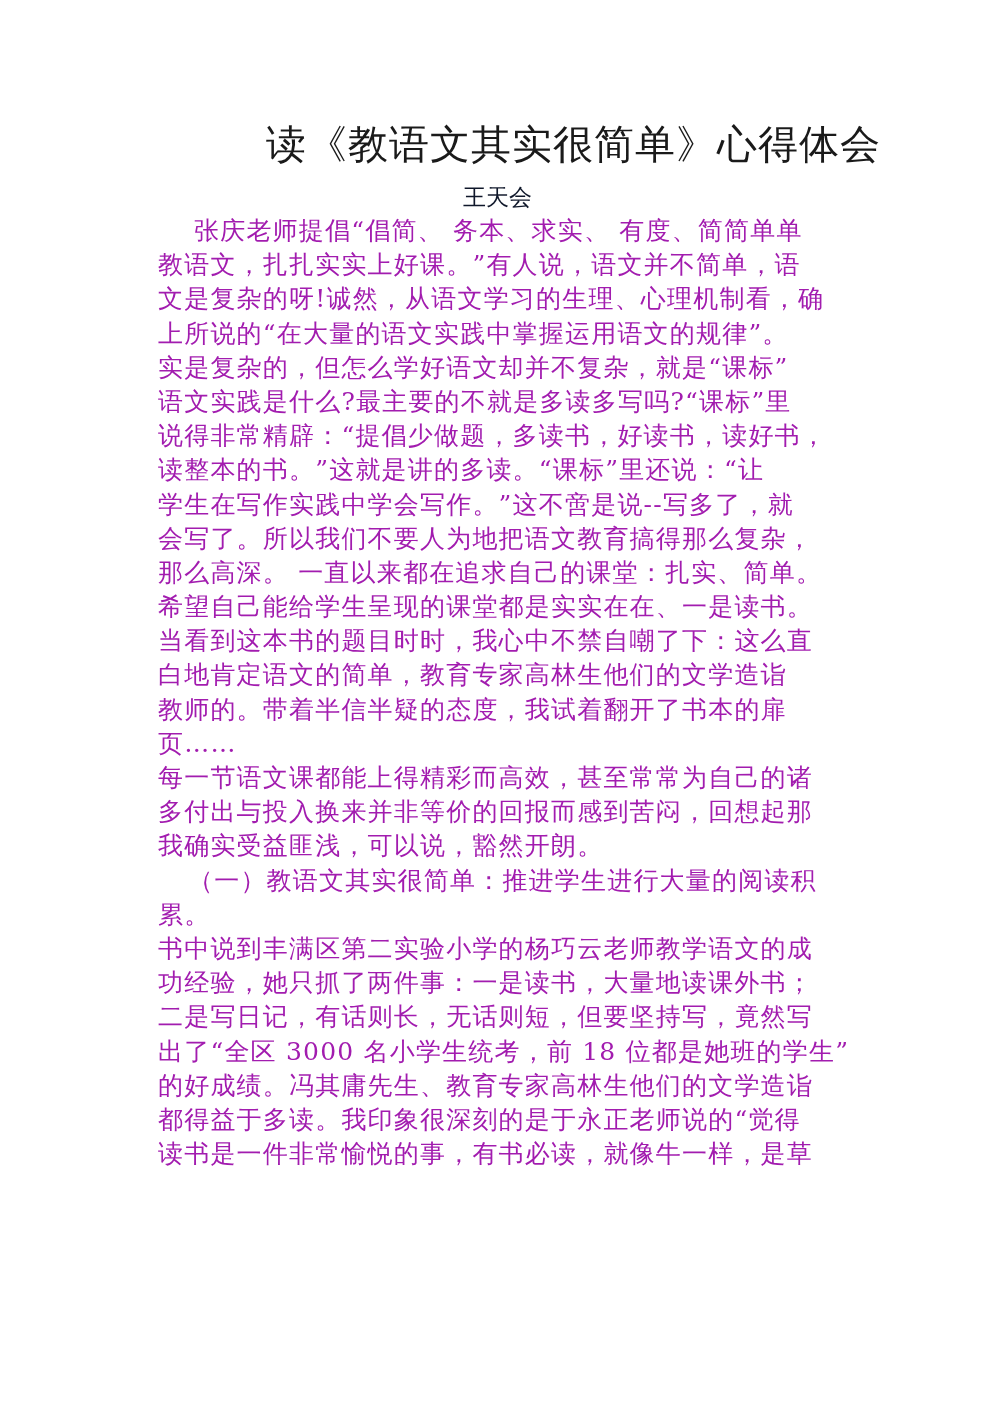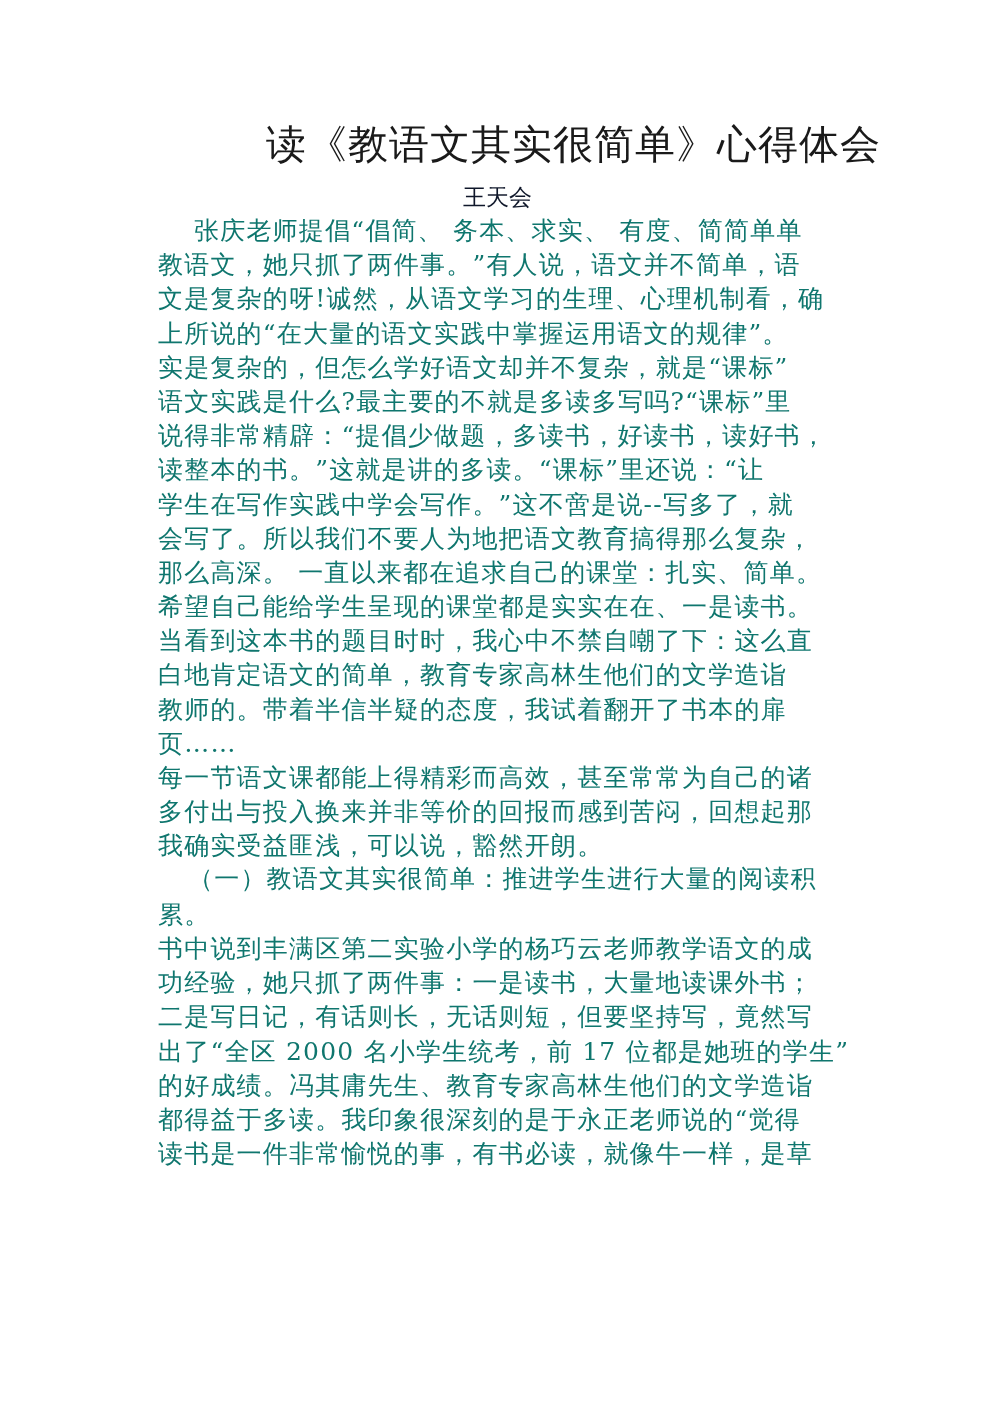--- a/index.html
+++ b/index.html
@@ -4,34 +4,34 @@
   <style>
     html, body { margin: 0; padding: 0; background: #ffffff; }
     body { width: 993px; height: 1404px; position: relative; overflow: hidden;
            font-family: "DejaVu Serif", "Liberation Serif", serif; color: #222; }
     .page { position: absolute; left: 8px; top: 0; width: 993px; height: 1032px; background: #fff; }
     .title { position: absolute; left: 258px; top: 118px; font-size: 40px; line-height: 52px;
              letter-spacing: 1px; white-space: nowrap; color: #1a1a1a; }
     .author { position: absolute; left: 455px; top: 180px; font-size: 23px; line-height: 34px; white-space: nowrap; color: #0f172a; }
     .body { position: absolute; left: 150px; top: 214px; width: 700px; }
     .line { display: block; font-size: 25px; line-height: 34.2px; height: 34.2px; white-space: nowrap;
-            letter-spacing: 1.2px; color: #0f766e; }
+            letter-spacing: 1.2px; color: #a21caf; }
     .indent { padding-left: 36px; }
-    .indent-s { padding-left: 30px; font-family: Liberation Mono, monospace; }
+    .indent-s { padding-left: 30px; }
   </style>
 </head>
 <body>
 
 <div class="page">
   <div class="title">读《教语文其实很简单》心得体会</div>
   <div class="author">王天会</div>
 
   <div class="body">
     <span class="line indent">张庆老师提倡“倡简、  务本、求实、  有度、简简单单</span>
-    <span class="line">教语文，她只抓了两件事。”有人说，语文并不简单，语</span>
+    <span class="line">教语文，扎扎实实上好课。”有人说，语文并不简单，语</span>
     <span class="line">文是复杂的呀!诚然，从语文学习的生理、心理机制看，确</span>
     <span class="line">上所说的“在大量的语文实践中掌握运用语文的规律”。</span>
     <span class="line">实是复杂的，但怎么学好语文却并不复杂，就是“课标”</span>
     <span class="line">语文实践是什么?最主要的不就是多读多写吗?“课标”里</span>
     <span class="line">说得非常精辟：“提倡少做题，多读书，好读书，读好书，</span>
     <span class="line">读整本的书。”这就是讲的多读。“课标”里还说：“让</span>
     <span class="line">学生在写作实践中学会写作。”这不啻是说--写多了，就</span>
     <span class="line">会写了。所以我们不要人为地把语文教育搞得那么复杂，</span>
     <span class="line">那么高深。  一直以来都在追求自己的课堂：扎实、简单。</span>
     <span class="line">希望自己能给学生呈现的课堂都是实实在在、一是读书。</span>
@@ -40,18 +40,18 @@
     <span class="line">教师的。带着半信半疑的态度，我试着翻开了书本的扉</span>
     <span class="line">页……</span>
     <span class="line">每一节语文课都能上得精彩而高效，甚至常常为自己的诸</span>
     <span class="line">多付出与投入换来并非等价的回报而感到苦闷，回想起那</span>
     <span class="line">我确实受益匪浅，可以说，豁然开朗。</span>
     <span class="line indent-s">（一）教语文其实很简单：推进学生进行大量的阅读积</span>
     <span class="line">累。</span>
     <span class="line">书中说到丰满区第二实验小学的杨巧云老师教学语文的成</span>
     <span class="line">功经验，她只抓了两件事：一是读书，大量地读课外书；</span>
     <span class="line">二是写日记，有话则长，无话则短，但要坚持写，竟然写</span>
-    <span class="line">出了“全区 2000 名小学生统考，前 17 位都是她班的学生”</span>
+    <span class="line">出了“全区 3000 名小学生统考，前 18 位都是她班的学生”</span>
     <span class="line">的好成绩。冯其庸先生、教育专家高林生他们的文学造诣</span>
     <span class="line">都得益于多读。我印象很深刻的是于永正老师说的“觉得</span>
     <span class="line">读书是一件非常愉悦的事，有书必读，就像牛一样，是草</span>
   </div>
 </div>
 
 </body></html>

